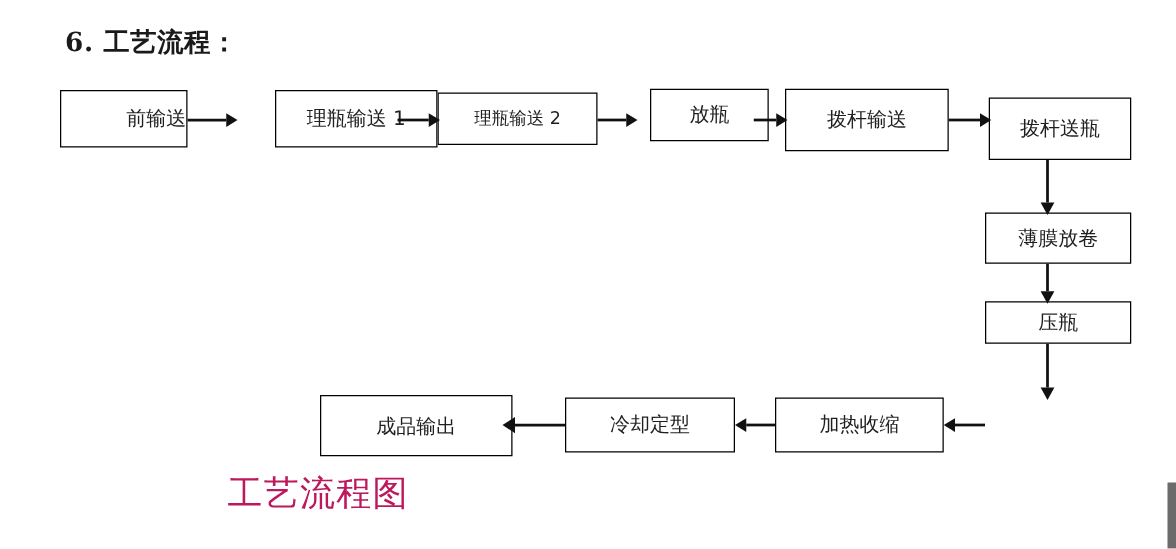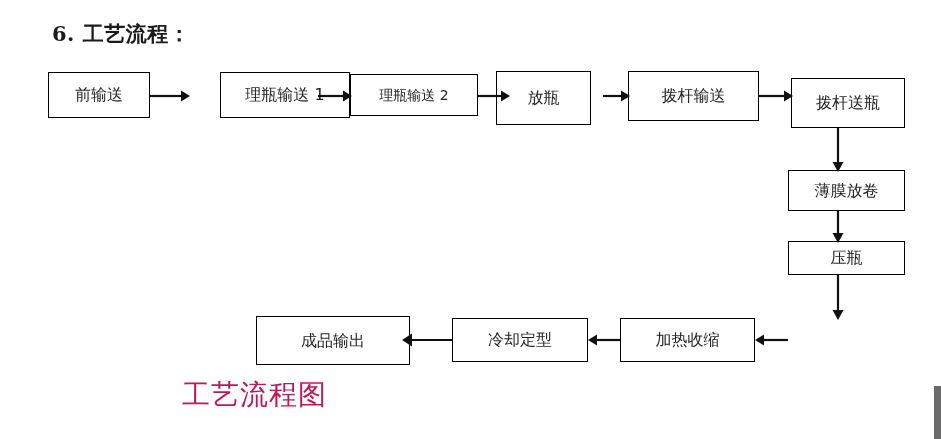--- a/index.html
+++ b/index.html
@@ -72,33 +72,33 @@
     background: #6b6b6b;
   }
 </style>
 </head>
 <body>
 
 <div id="page">
 
   <div class="heading">6. 工艺流程：</div>
 
-  <div class="node" style="left:48px; top:72px; width:102px; height:46px;">
+  <div class="node" style="left:48px; top:72px; width:102px; height:46px;justify-content:flex-end;">
     <span>前输送</span>
   </div>
 
   <div class="node" style="left:188px; top:72px; width:130px; height:46px;margin-left:32px;">
     <span>理瓶输送 1</span>
   </div>
 
   <div class="node small" style="left:350px; top:74px; width:128px; height:42px;">
     <span>理瓶输送 2</span>
   </div>
 
-  <div class="node" style="left:496px; top:71px; width:95px; height:54px;">
+  <div class="node" style="left:520px; top:71px; width:95px; height:42px;">
     <span>放瓶</span>
   </div>
 
   <div class="node" style="left:628px; top:71px; width:131px; height:50px;">
     <span>拨杆输送</span>
   </div>
 
   <div class="node" style="left:791px; top:78px; width:114px; height:50px;">
     <span>拨杆送瓶</span>
   </div>

